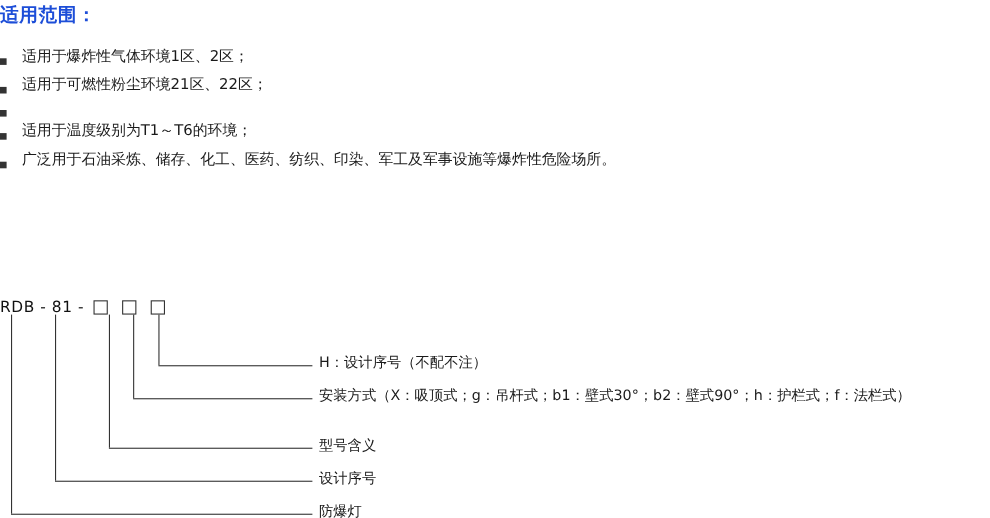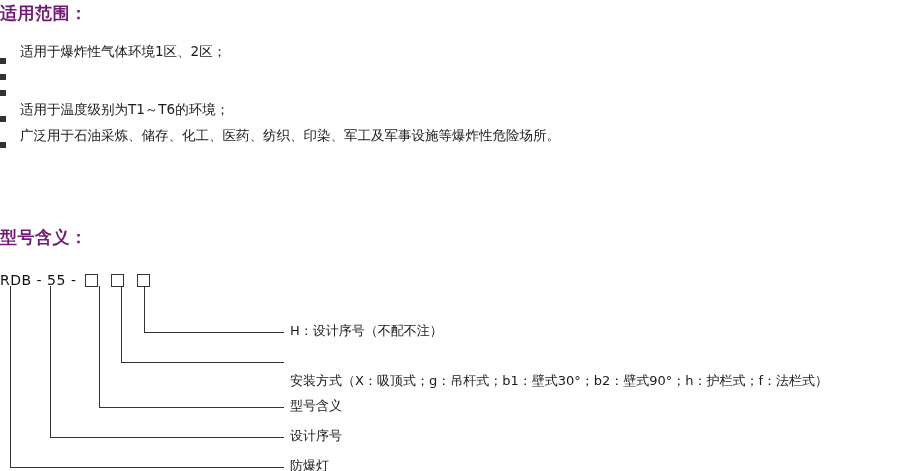--- a/index.html
+++ b/index.html
@@ -20,38 +20,38 @@
     width: 900px;
     height: 471px;
   }
 
   
   .section-title {
     position: absolute;
     font-size: 17px;
     font-weight: bold;
     letter-spacing: 0.5px;
-    color: #701a75;
+    color: #1d4ed8;
   }
   #scope-title { left: 0px; top: 2px; }
   #model-title { left: 0px; top: 226px; }
 
   
   .bullet-list {
     position: absolute;
     left: 0px;
     top: 38px;
     width: 880px;
     margin: 0;
     padding: 0;
     list-style: none;
   }
   .bullet-list li {
     display: flex;
-    align-items: flex-end;
+    align-items: center;
     font-size: 13.5px;
     line-height: 26px;
     color: #1a1a1a;
     margin-bottom: 0px;
   }
   .bullet-marker {
     display: inline-block;
     width: 6px;
     height: 6px;
     background: #333;
@@ -117,55 +117,55 @@
 
   <div class="section-title" id="scope-title">适用范围：</div>
 
   <ul class="bullet-list">
     <li>
       <span class="bullet-marker"></span>
       <span class="bullet-text">适用于爆炸性气体环境1区、2区；</span>
     </li>
     <li>
       <span class="bullet-marker"></span>
+      <span class="bullet-text">适用于可燃性粉尘环境21区、22区；</span>
     </li>
     <li>
       <span class="bullet-marker"></span>
     </li>
     <li>
       <span class="bullet-marker"></span>
       <span class="bullet-text">适用于温度级别为T1～T6的环境；</span>
     </li>
     <li>
       <span class="bullet-marker"></span>
       <span class="bullet-text">广泛用于石油采炼、储存、化工、医药、纺织、印染、军工及军事设施等爆炸性危险场所。</span>
     </li>
   </ul>
 
-  <div class="section-title" id="model-title">型号含义：</div>
 
   <div class="model-area">
 
     <div class="code-row">
       <span>RDB</span>
       <span>-</span>
-      <span>55</span>
+      <span>81</span>
       <span>-</span>
       <span class="code-box"></span>
       <span class="code-box"></span>
       <span class="code-box"></span>
     </div>
 
     <div class="vline" style="left:144px; top:24px; height:46px;"></div>
     <div class="hline" style="left:144px; top:70px; width:140px;"></div>
     <div class="leader-label" style="left:290px; top:62px;">H：设计序号（不配不注）</div>
 
     <div class="vline" style="left:121px; top:24px; height:76px;"></div>
     <div class="hline" style="left:121px; top:100px; width:163px;"></div>
-    <div class="leader-label" style="left:290px; top:92px;margin-top:20px;">安装方式（X：吸顶式；g：吊杆式；b1：壁式30°；b2：壁式90°；h：护栏式；f：法栏式）</div>
+    <div class="leader-label" style="left:290px; top:92px;">安装方式（X：吸顶式；g：吊杆式；b1：壁式30°；b2：壁式90°；h：护栏式；f：法栏式）</div>
 
     <div class="vline" style="left:99px; top:24px; height:121px;"></div>
     <div class="hline" style="left:99px; top:145px; width:185px;"></div>
     <div class="leader-label" style="left:290px; top:137px;">型号含义</div>
 
     <div class="vline" style="left:50px; top:24px; height:151px;"></div>
     <div class="hline" style="left:50px; top:175px; width:234px;"></div>
     <div class="leader-label" style="left:290px; top:167px;">设计序号</div>
 
     <div class="vline" style="left:10px; top:24px; height:181px;"></div>

